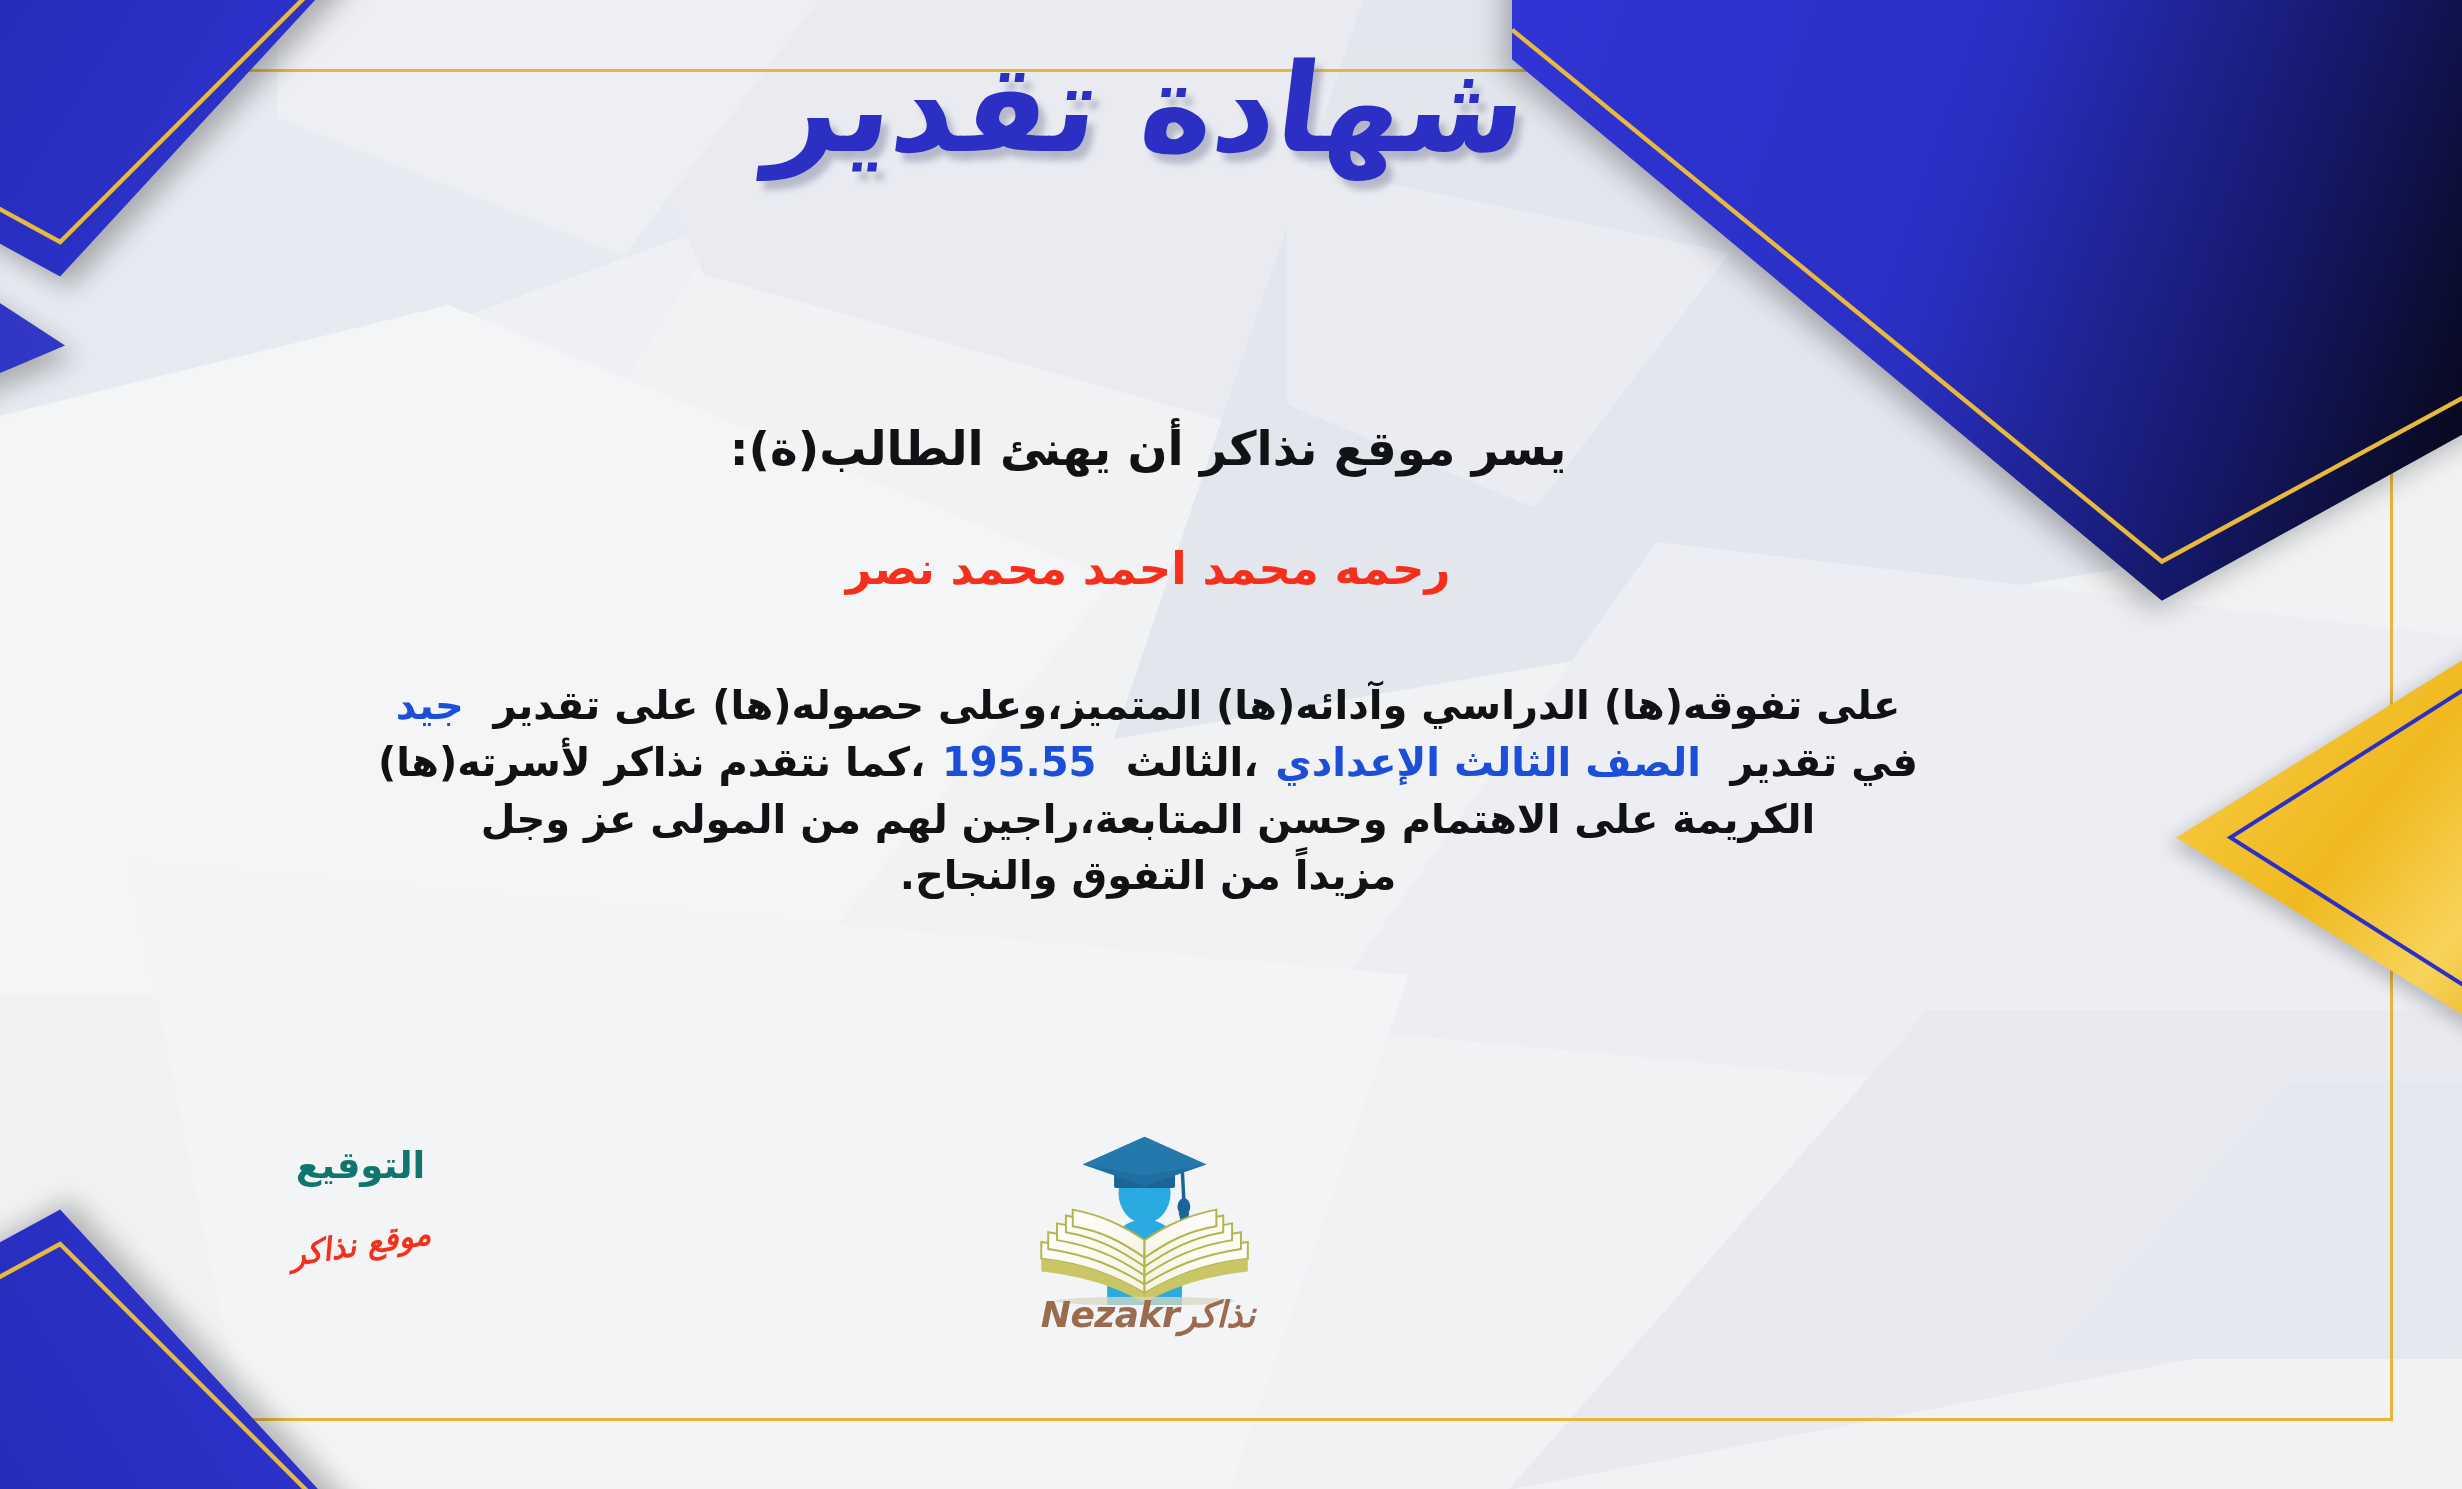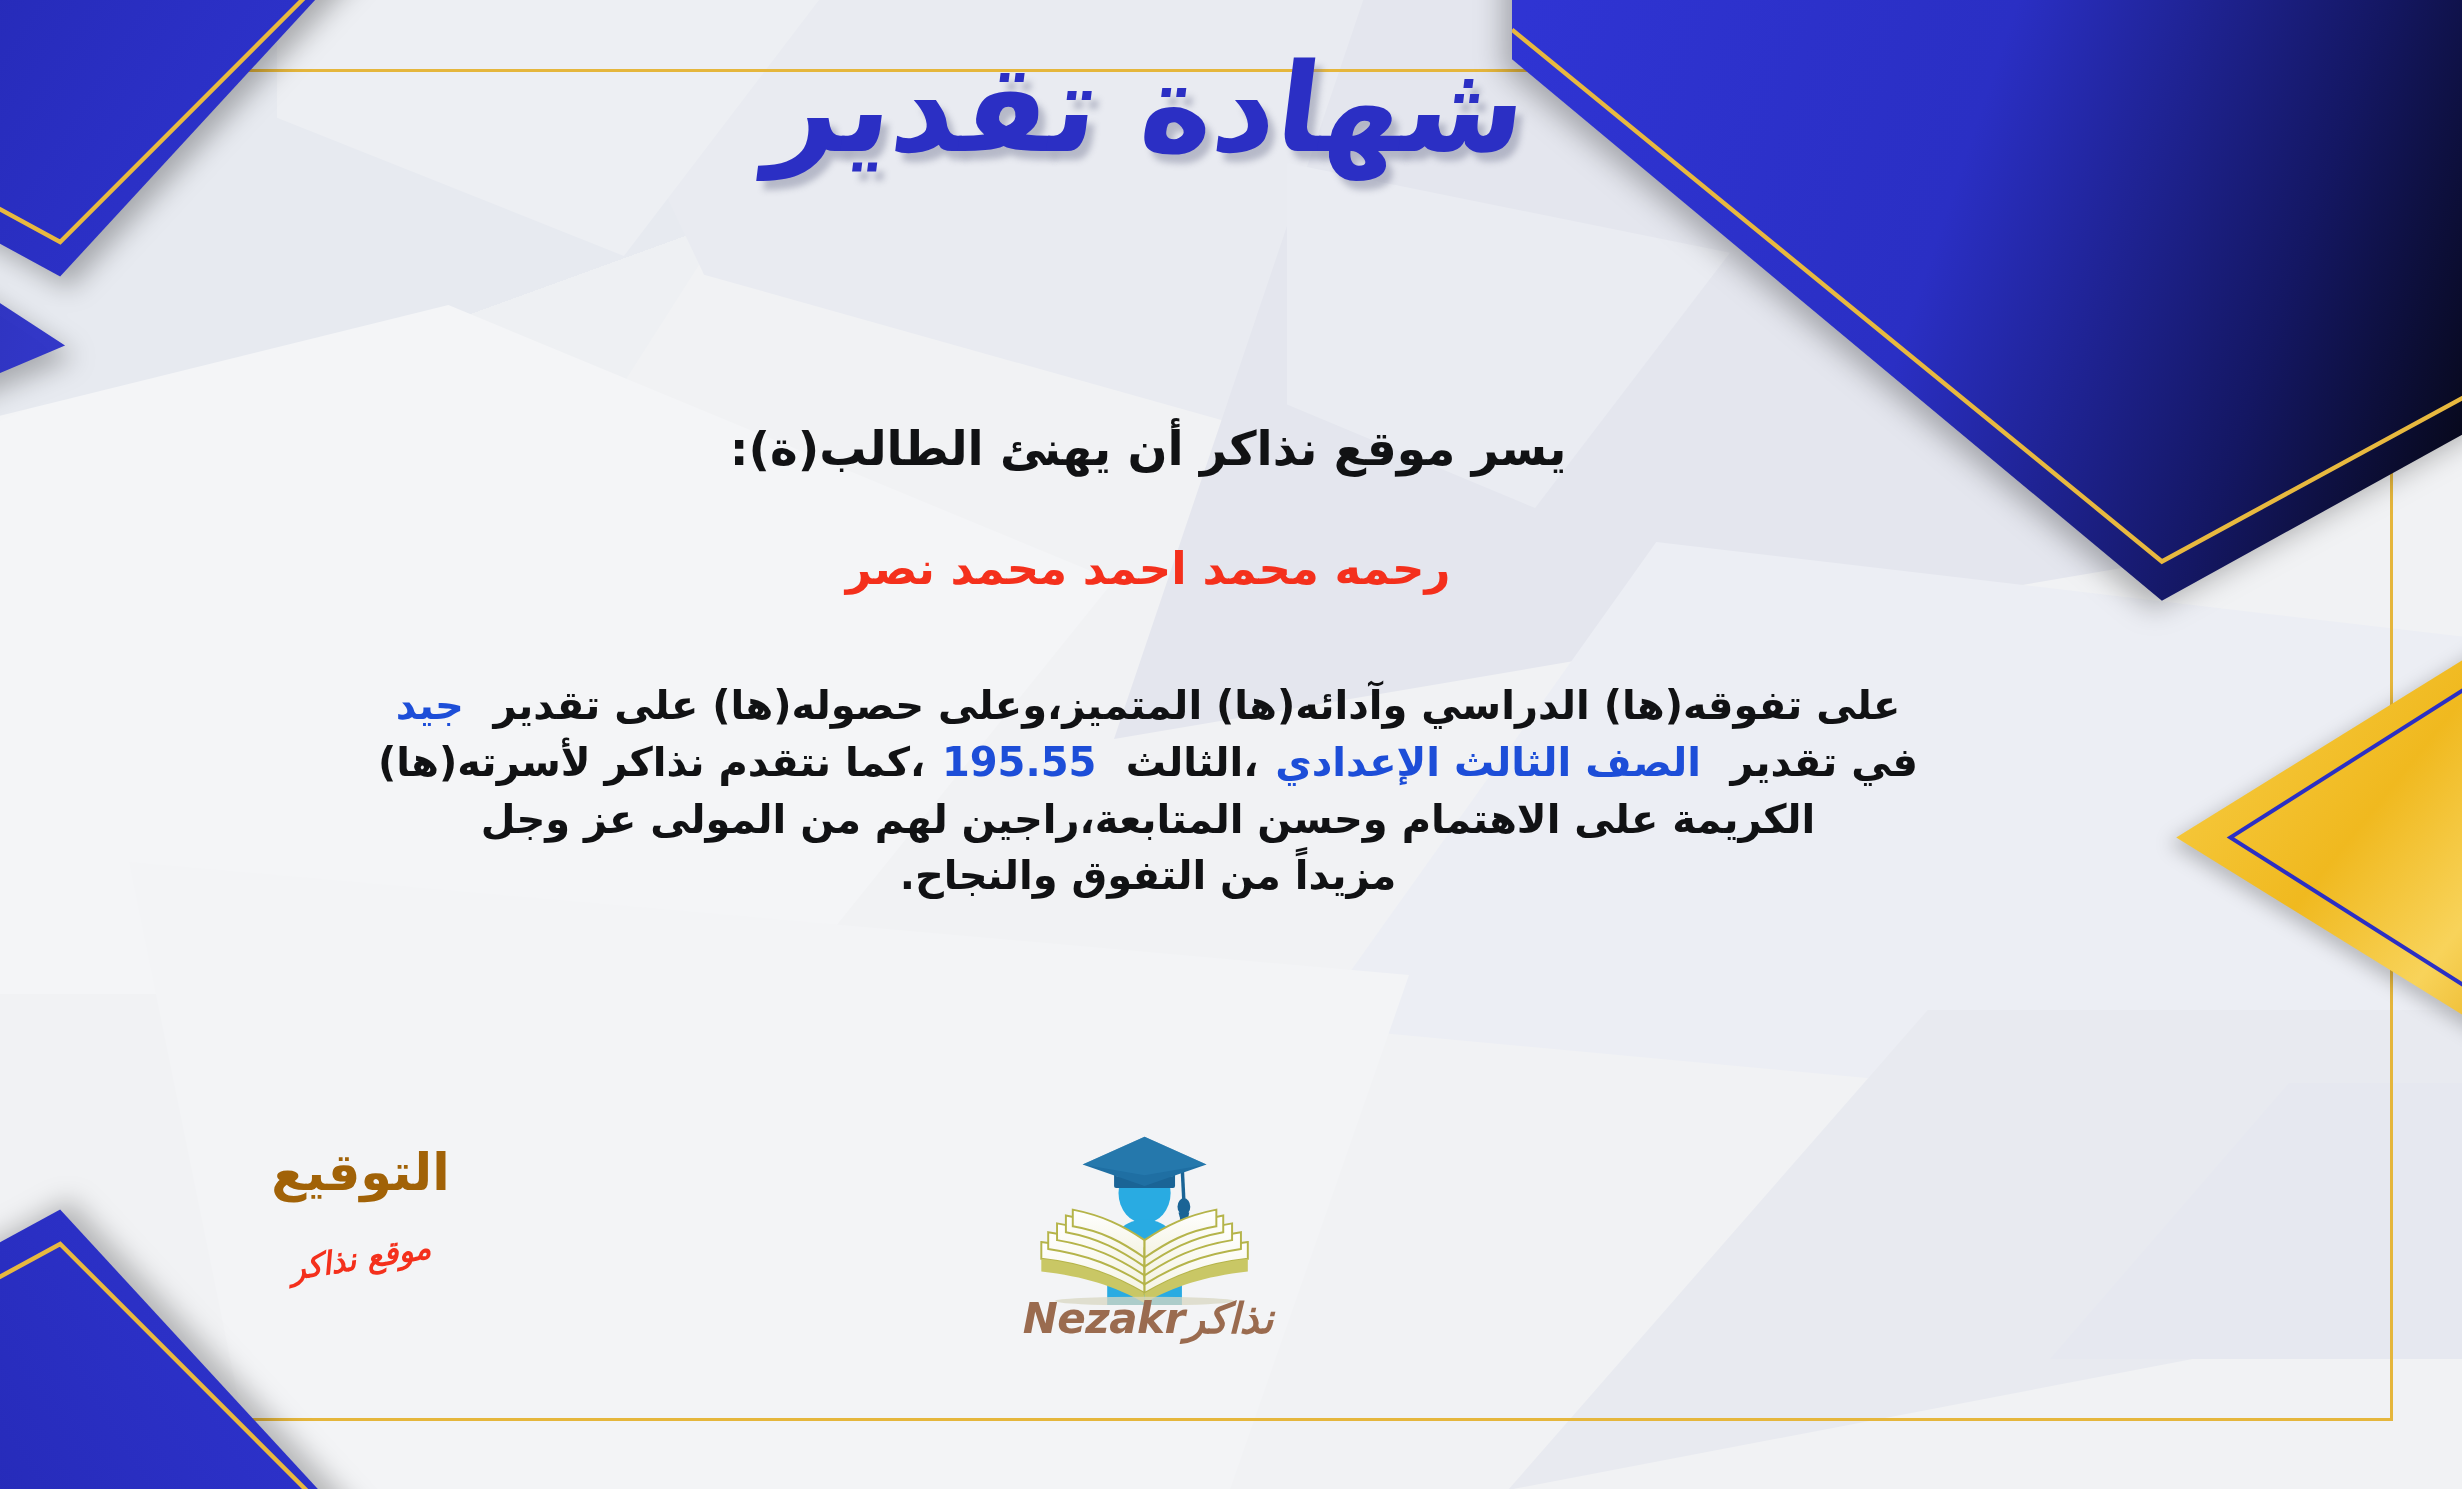--- a/index.html
+++ b/index.html
@@ -146,23 +146,23 @@
   
   .sig-wrap{
     position:absolute;
     top:1147px;
     left:374px;
     width:305px;
     text-align:center;
     direction:rtl;
   }
   .sig-label{
-    font-size:51px;
-    font-weight:700;
-    color:#a16207;
+    font-size:37px;
+    font-weight:700;
+    color:#0f766e;
     line-height:1;
   }
   .sig-script{
     margin-top:41px;
     font-family:"DejaVu Serif","Liberation Serif",serif;
     font-size:31.5px;
     font-style:italic;
     font-weight:700;
     color:#f4301c;
     transform:rotate(-9deg);
@@ -175,21 +175,21 @@
     position:absolute;
     top:1128px;
     left:50%;
     transform:translateX(-50%);
     width:355px;
     text-align:center;
   }
   .logo-mark{width:276px;height:177px;margin:0 auto;display:block;}
   .logo-text{
     margin-top:-10.8px;
-    font-size:42px;
+    font-size:36px;
     font-weight:700;
     font-style:italic;
     color:#9a6b4f;
     direction:rtl;
     letter-spacing:-0.5px;
     white-space:nowrap;
   }
   .logo-text .lat{font-style:italic;}
 </style>
 </head>

